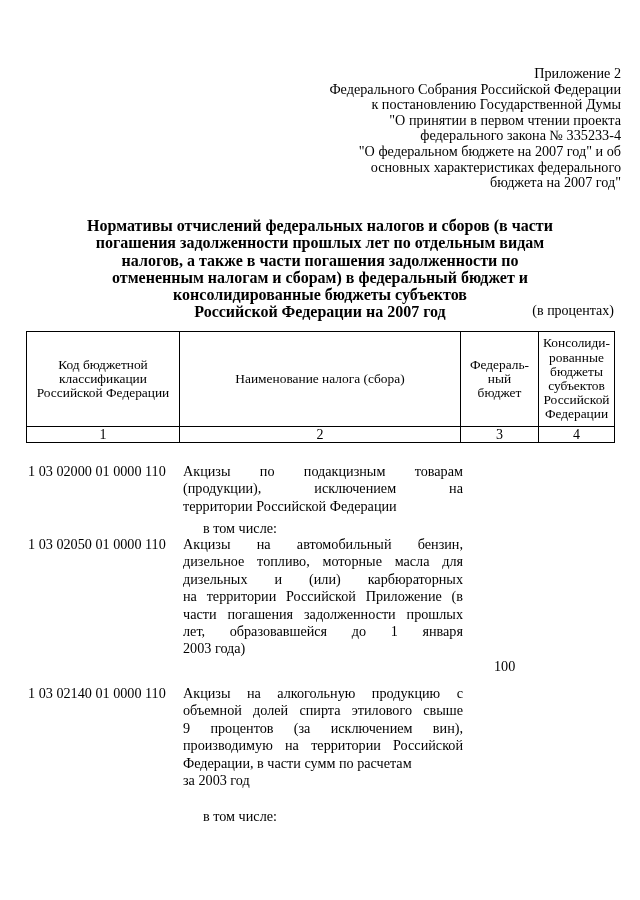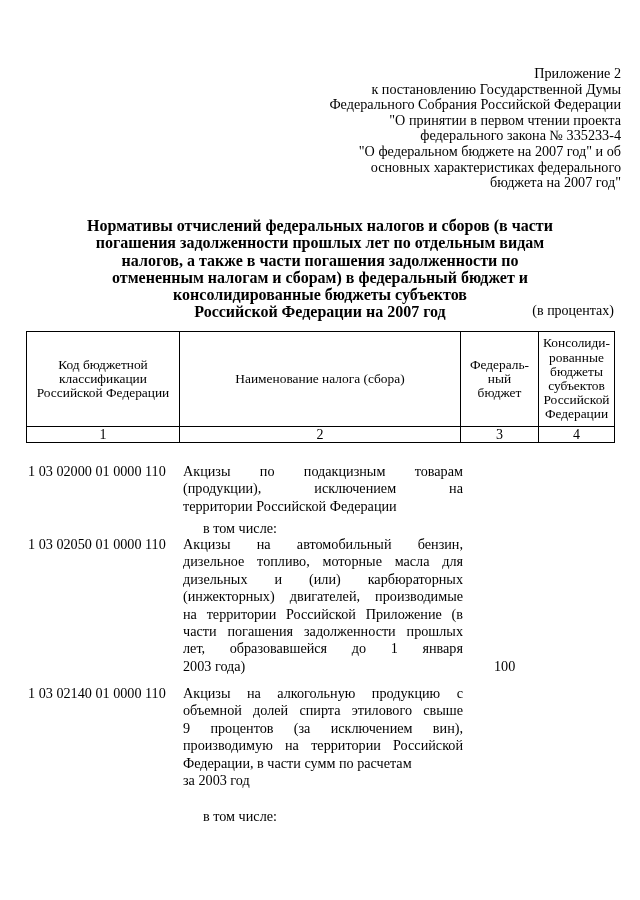--- a/index.html
+++ b/index.html
@@ -41,22 +41,22 @@
   .desc .ln { text-align: justify; text-align-last: justify; white-space: nowrap; height: 17.4px; overflow: visible; }
   .desc .ln.last { text-align-last: left; }
   .val { position: absolute; left: 494px; white-space: nowrap; }
   .incl { position: absolute; white-space: nowrap; font-size: 14.2px; }
 </style>
 </head>
 <body>
 
 <div class="abs appendix">
   <div>Приложение  2</div>
+  <div>Федерального Собрания Российской Федерации</div>
   <div>к  постановлению  Государственной Думы</div>
-  <div>Федерального Собрания Российской Федерации</div>
   <div>"О принятии в первом чтении проекта</div>
   <div>федерального закона № 335233-4</div>
   <div>"О федеральном бюджете на 2007 год" и об</div>
   <div>основных характеристиках  федерального</div>
   <div>бюджета на 2007 год"</div>
 </div>
 
 <div class="abs title">
   <div>Нормативы отчислений федеральных налогов и сборов (в части</div>
   <div>погашения задолженности прошлых лет по отдельным видам</div>
@@ -112,21 +112,20 @@
 </div>
 
 <div class="incl" style="left:203px; top:520px;">в том числе:</div>
 
 <div class="row" style="top:536px;">
   <div class="code">1 03 02050 01 0000 110</div>
   <div class="desc">
     <div class="ln">Акцизы  на  автомобильный  бензин,</div>
     <div class="ln">дизельное топливо, моторные масла для</div>
     <div class="ln">дизельных  и  (или)  карбюраторных</div>
-    <div class="ln">(инжекторных) двигателей, производимые</div>
     <div class="ln">на территории Российской Приложение (в</div>
     <div class="ln">части погашения задолженности прошлых</div>
     <div class="ln">лет,  образовавшейся  до  1  января</div>
     <div class="ln last">2003 года)</div>
   </div>
   <div class="val" style="top:122px;">100</div>
 </div>
 
 <div class="row" style="top:685px;">
   <div class="code">1 03 02140 01 0000 110</div>

